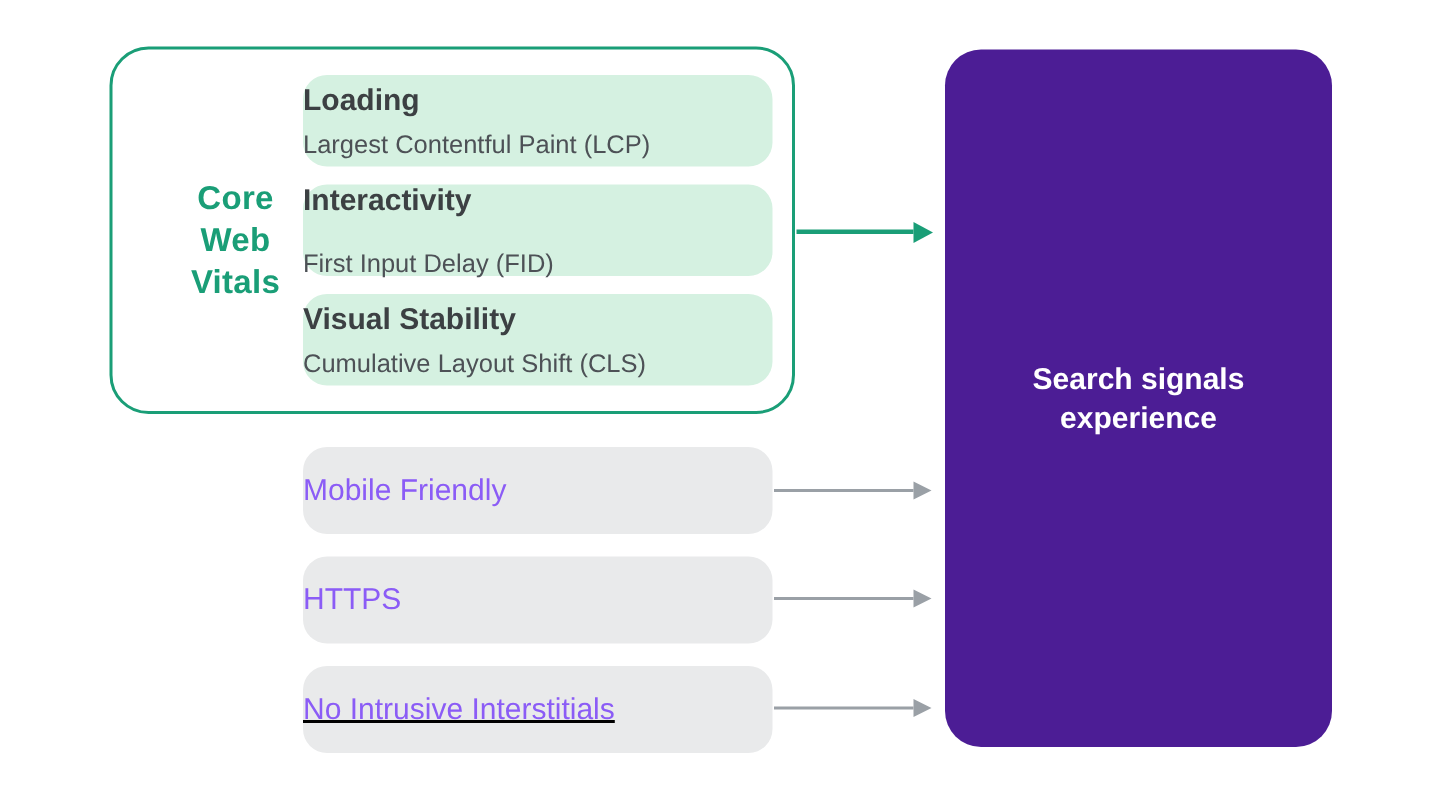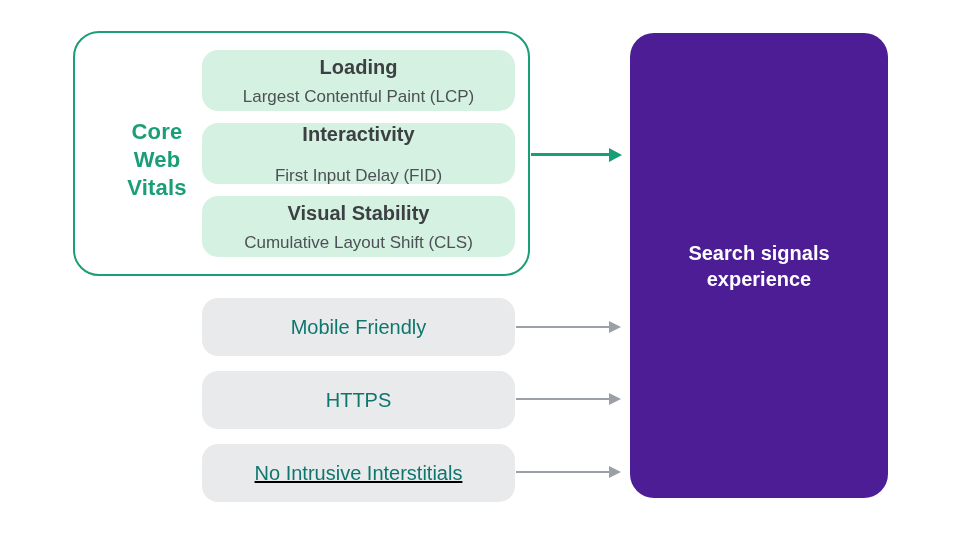--- a/index.html
+++ b/index.html
@@ -43,21 +43,21 @@
   }
 
   
   .pill {
     position: absolute;
     left: 202px;
     width: 313px;
     border-radius: 16px;
     display: flex;
     flex-direction: column;
-    align-items: center;
+    align-items: flex-start;
     justify-content: center;
     box-sizing: border-box;
     text-align: center;
   }
   .pill.green { background: #d5f1e1; height: 61px; }
   .pill.gray  { background: #e9eaeb; height: 58px; }
 
   .pill-title {
     font-size: 20px;
     font-weight: 600;
@@ -67,21 +67,21 @@
   .pill-sub {
     font-size: 17px;
     font-weight: 400;
     color: #4d5156;
     line-height: 16px;
     margin-top: 10px;
   }
   .gray-label {
     font-size: 20px;
     font-weight: 500;
-    color: #0f766e;
+    color: #8b5cf6;
   }
 
   
   .arrow {
     position: absolute;
     height: 2px;
     background: #9aa0a6;
   }
   .arrow::after {
     content: "";

